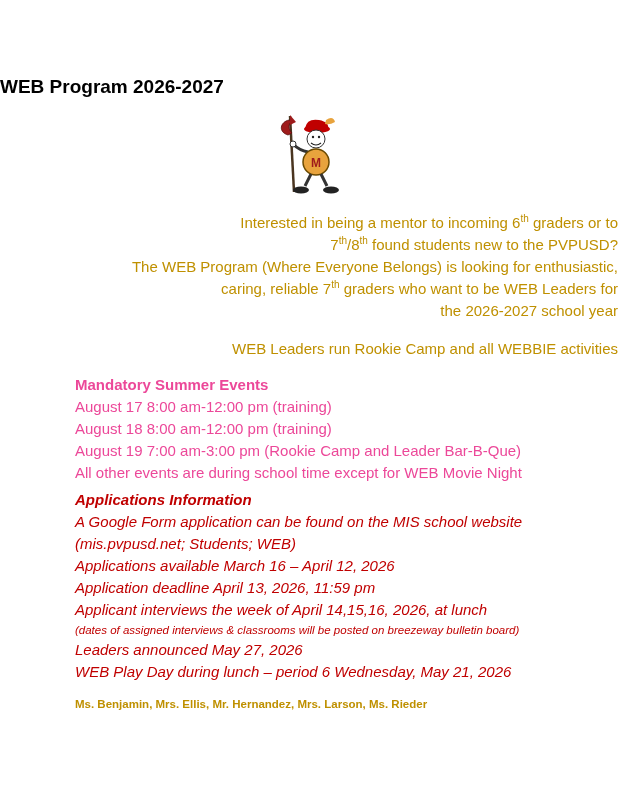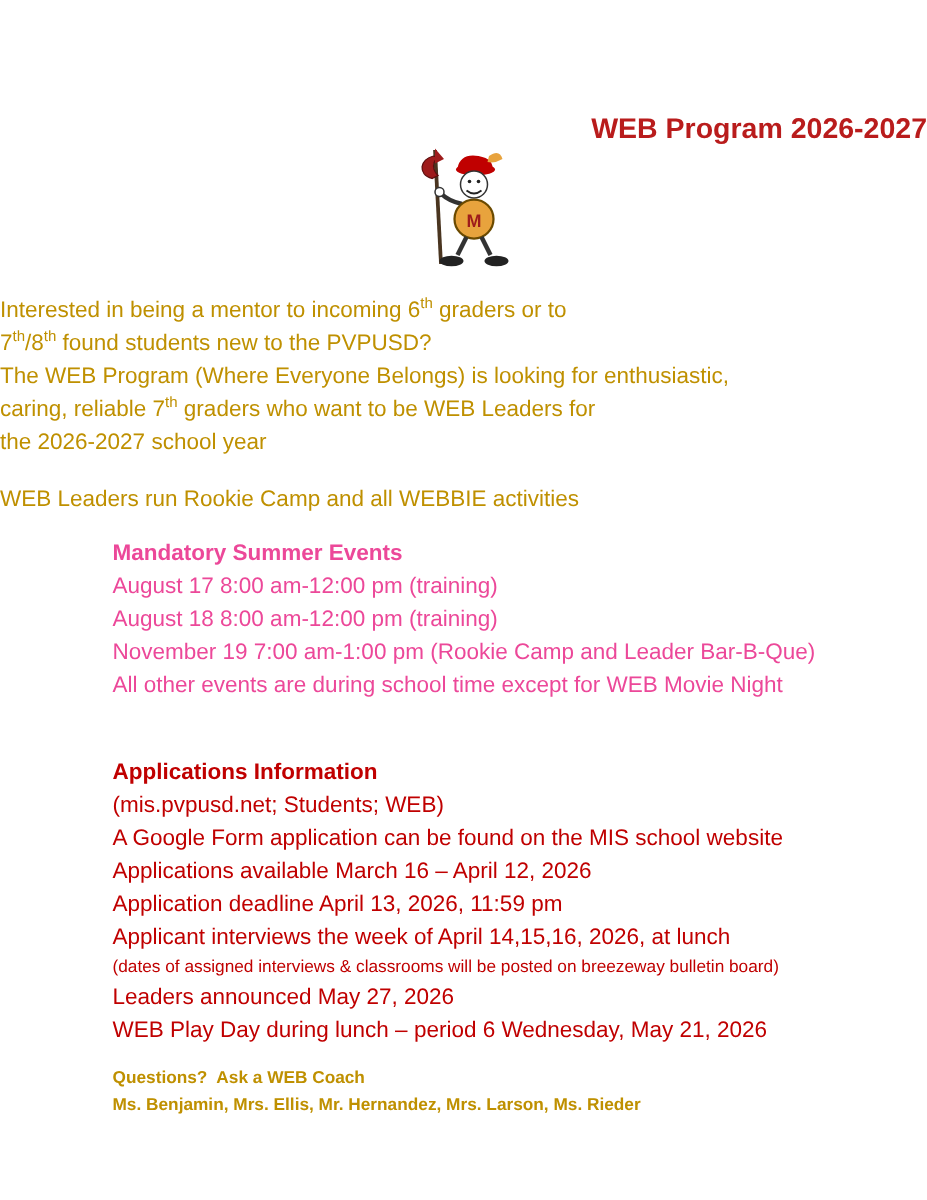--- a/index.html
+++ b/index.html
@@ -7,38 +7,38 @@
     width: 618px;
     height: 800px;
     box-sizing: border-box;
     padding-top: 76px;
     background: #ffffff;
     font-family: "Liberation Sans", sans-serif;
     color: #111111;
     overflow: hidden;
   }
   .title {
-    margin: 0 0 0 0;
-    text-align: right;
+    margin: 0 0 16px 0;
+    text-align: left;
     font-size: 19px;
     font-weight: bold;
-    color: #b91c1c;
+    color: #000000;
   }
   .mascot-wrap { text-align: center; height: 86px; }
   .body-text { font-size: 15px; line-height: 22px; }
-  .center { text-align: left; }
+  .center { text-align: right; }
   .gold { color: #bf9000; }
   .red  { color: #c00000; }
   .black { color: #ec4899; }
   .bold { font-weight: bold; }
   .intro   { margin-top: 12px; }
   .program { }
   .leaders { margin-top: 16px; }
   .left-block { margin: 14px 50px 0 75px; }
-  .apps-block { margin-top: 36px; }
+  .apps-block { margin-top: 5px; font-style: italic; }
   .footer-block { margin-top: 12px; }
   .small { font-size: 11.5px; line-height: 18px; }
   .prewrap { white-space: pre-wrap; }
   sup { font-size: 10px; line-height: 0; vertical-align: super; }
 </style>
 </head>
 <body>
 
 <div class="page">
 
@@ -86,36 +86,35 @@
   </div>
 
   <div class="leaders body-text center gold">WEB Leaders run Rookie Camp and all WEBBIE activities</div>
 
   <div class="left-block">
 
     <div class="body-text black">
       <div class="bold">Mandatory Summer Events</div>
       <div>August 17 8:00 am-12:00 pm (training)</div>
       <div>August 18 8:00 am-12:00 pm (training)</div>
-      <div>November 19 7:00 am-1:00 pm (Rookie Camp and Leader Bar-B-Que)</div>
+      <div>August 19 7:00 am-3:00 pm (Rookie Camp and Leader Bar-B-Que)</div>
       <div>All other events are during school time except for WEB Movie Night</div>
     </div>
 
     <div class="apps-block body-text red">
       <div class="bold">Applications Information</div>
+      <div>A Google Form application can be found on the MIS school website</div>
       <div>(mis.pvpusd.net; Students; WEB)</div>
-      <div>A Google Form application can be found on the MIS school website</div>
       <div>Applications available March 16 – April 12, 2026</div>
       <div>Application deadline April 13, 2026, 11:59 pm</div>
       <div>Applicant interviews the week of April 14,15,16, 2026, at lunch</div>
       <div class="small">(dates of assigned interviews &amp; classrooms will be posted on breezeway bulletin board)</div>
       <div>Leaders announced May 27, 2026</div>
       <div>WEB Play Day during lunch – period 6 Wednesday, May 21, 2026</div>
     </div>
 
     <div class="footer-block gold bold small">
-      <div class="prewrap">Questions?  Ask a WEB Coach</div>
       <div>Ms. Benjamin, Mrs. Ellis, Mr. Hernandez, Mrs. Larson, Ms. Rieder</div>
     </div>
 
   </div>
 
 </div>
 
 </body></html>

